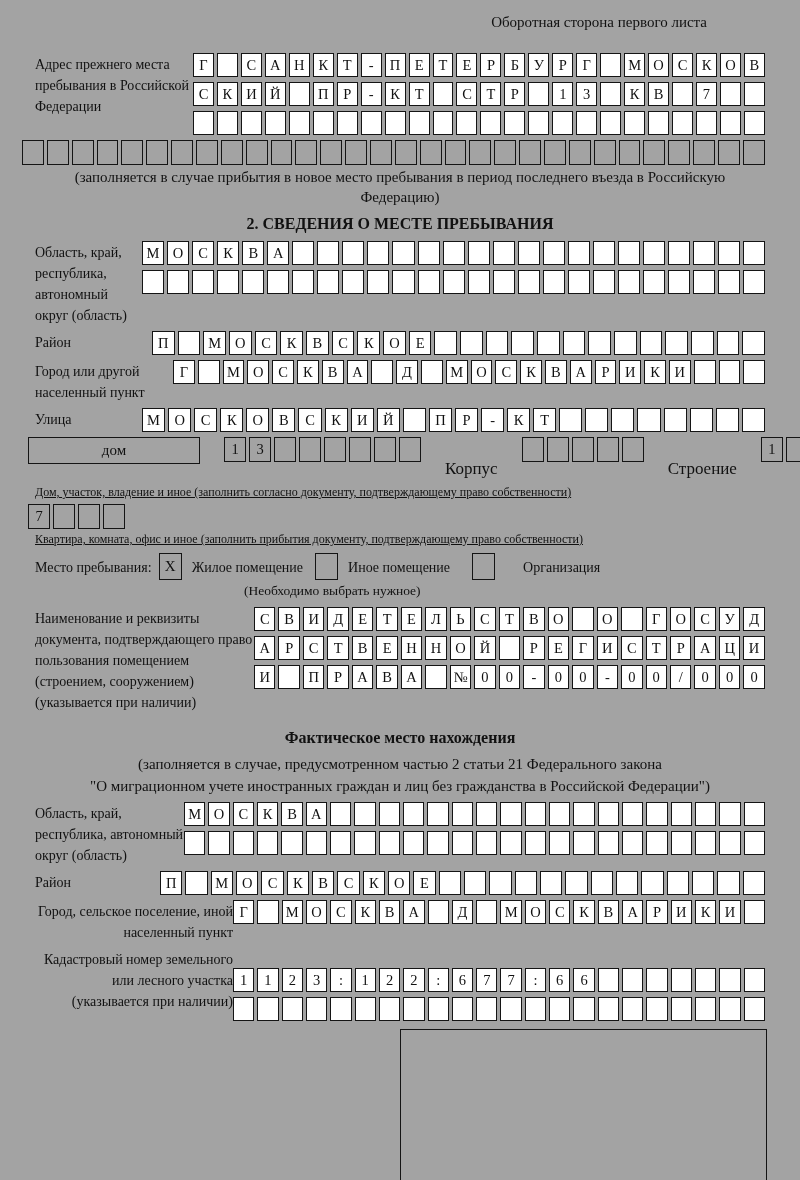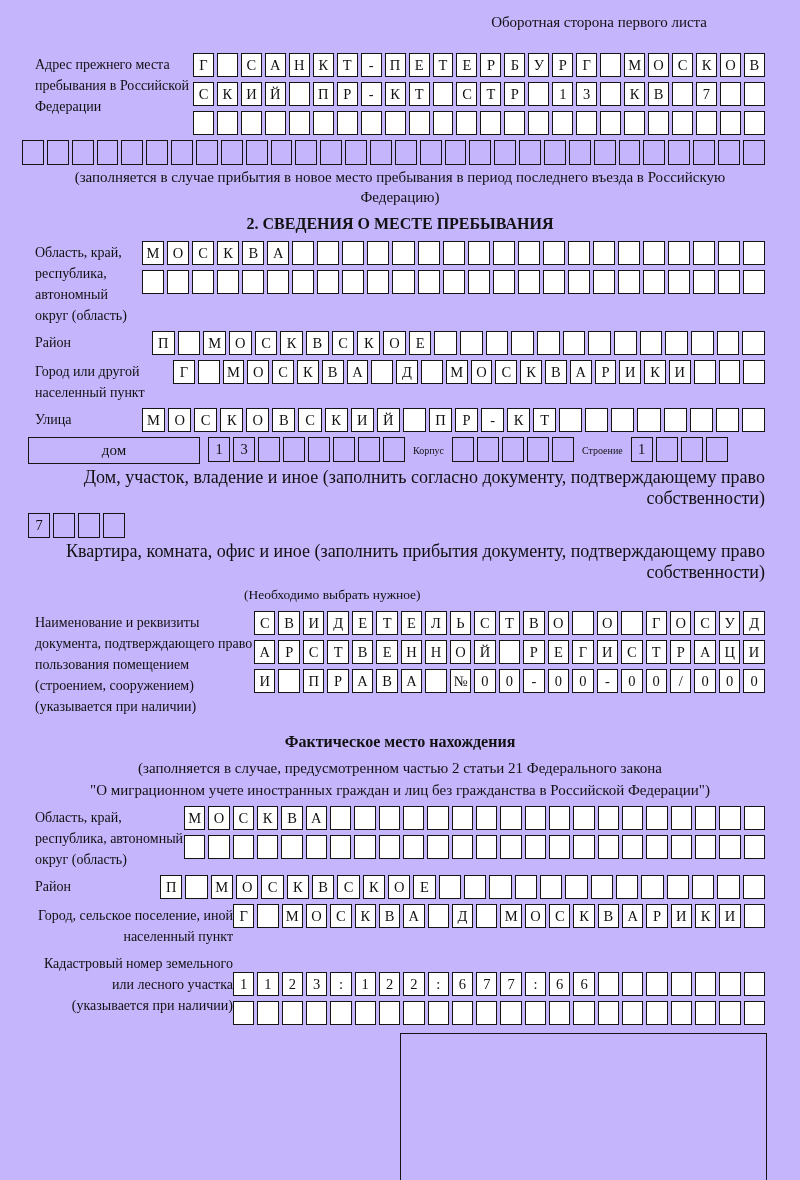--- a/index.html
+++ b/index.html
@@ -1,45 +1,45 @@
 <!DOCTYPE html>
 <html><head>
 <meta charset="utf-8">
 <style>
   html,body{margin:0;padding:0;background:#fff;color:#111;
     font-family:"Liberation Serif","DejaVu Serif",serif;}
   .page{width:800px;height:1180px;box-sizing:border-box;padding:14px 35px 0 35px;
-    background:#c4b5fd;overflow:hidden;}
+    background:#a3a3a3;overflow:hidden;}
   .title-right{text-align:right;font-size:15px;padding-right:58px;margin-bottom:22px;}
   .row{display:flex;align-items:flex-start;margin-bottom:2px;}
   .lbl{font-size:14px;line-height:1.5;padding-top:1px;}
   .w158{width:158px;flex:none;}
   .w107{width:107px;flex:none;}
   .w117{width:117px;flex:none;}
   .w138{width:138px;flex:none;}
   .w219{width:219px;flex:none;}
   .w149{width:149px;flex:none;}
   .w125{width:125px;flex:none;}
   .w198{width:198px;flex:none;text-align:right;}
   .cellcol{flex:1;display:flex;flex-direction:column;gap:5px;}
   .cells{flex:1;display:flex;gap:3px;}
   .cells .cell{flex:1;height:24px;border:1.6px solid #141414;box-sizing:border-box;
     display:flex;align-items:center;justify-content:center;font-size:14.5px;background:#fff;}
   .rowgap{margin-bottom:5px;}
   .fullrow{display:flex;gap:3px;margin-left:-13px;margin-top:5px;}
   .fullrow .cell{flex:1;height:25px;border:1.6px solid #141414;box-sizing:border-box;}
   .note{font-size:15px;text-align:center;margin:3px 0 4px 0;line-height:1.3;}
-  .note-left{font-size:18px;text-align:right;margin:3px 0 4px 0;}
+  .note-left{font-size:12px;text-align:left;margin:3px 0 4px 0;text-decoration:underline;}
   .hdr{font-size:16px;font-weight:bold;text-align:center;margin:8px 0 8px 0;}
   .namebox{border:1.6px solid #141414;box-sizing:border-box;height:27px;display:flex;
     align-items:center;justify-content:center;font-size:15px;flex:none;}
   .cg{display:flex;gap:3px;flex:none;}
   .cg .cell{width:22px;height:25px;border:1.6px solid #141414;box-sizing:border-box;
     display:flex;align-items:center;justify-content:center;font-size:14.5px;flex:none;}
-  .inline-lbl{font-size:10px;line-height:27px;flex:none;}
+  .inline-lbl{font-size:17px;line-height:27px;flex:none;margin-top:18px;}
   .cbxrow{display:flex;align-items:center;margin:6px 0 0 0;}
   .cbx{width:23px;height:27px;border:1.6px solid #141414;box-sizing:border-box;flex:none;
     display:flex;align-items:center;justify-content:center;font-size:15px;}
   .choose-note{font-size:13.5px;padding-left:209px;margin:3px 0 8px 0;}
   .stamp-box{margin-left:365px;width:367px;height:170px;border:1.9px solid #141414;
     box-sizing:border-box;margin-top:8px;}
   .mt20{margin-top:20px;}
 </style>
 </head>
 <body>
@@ -310,21 +310,21 @@
         <span class="cell"></span>
         <span class="cell"></span>
         <span class="cell"></span>
         <span class="cell"></span>
         <span class="cell"></span>
         <span class="cell"></span>
         <span class="cell"></span>
       </div>
   </div>
 
-  <div class="row" style="margin-left:-7px;gap:8px;">
+  <div class="row" style="margin-left:-7px;gap:24px;">
     <div class="namebox" style="width:172px;">дом</div>
     <div class="cg">
         <span class="cell">1</span>
         <span class="cell">3</span>
         <span class="cell"></span>
         <span class="cell"></span>
         <span class="cell"></span>
         <span class="cell"></span>
         <span class="cell"></span>
         <span class="cell"></span>
@@ -350,20 +350,29 @@
   <div class="row" style="margin-left:-7px;gap:8px;">
     <div class="cg">
         <span class="cell">7</span>
         <span class="cell"></span>
         <span class="cell"></span>
         <span class="cell"></span>
       </div>
   </div>
   <div class="note-left">Квартира, комната, офис и иное (заполнить прибытия документу, подтверждающему право собственности)</div>
 
+  <div class="cbxrow">
+    <span class="lbl">Место пребывания:</span>
+    <span class="cbx" style="margin-left:7px;">X</span>
+    <span class="lbl" style="margin-left:10px;">Жилое помещение</span>
+    <span class="cbx" style="margin-left:12px;"></span>
+    <span class="lbl" style="margin-left:10px;">Иное помещение</span>
+    <span class="cbx" style="margin-left:22px;"></span>
+    <span class="lbl" style="margin-left:28px;">Организация</span>
+  </div>
   <div class="choose-note">(Необходимо выбрать нужное)</div>
 
   <div class="row">
     <div class="lbl w219">Наименование и реквизиты документа, подтверждающего право пользования помещением (строением, сооружением) (указывается при наличии)</div>
     <div class="cellcol">
       <div class="cells">
           <span class="cell">С</span>
           <span class="cell">В</span>
           <span class="cell">И</span>
           <span class="cell">Д</span>

